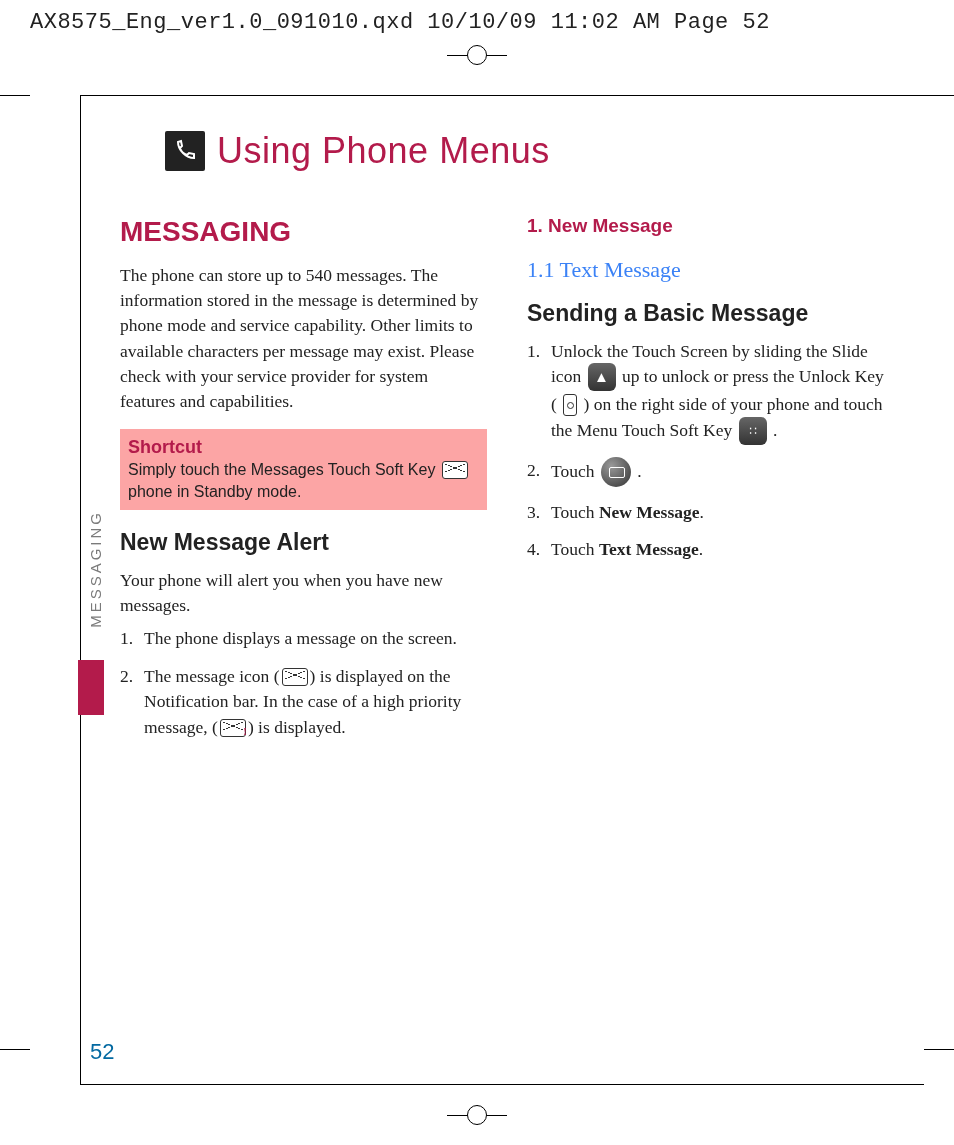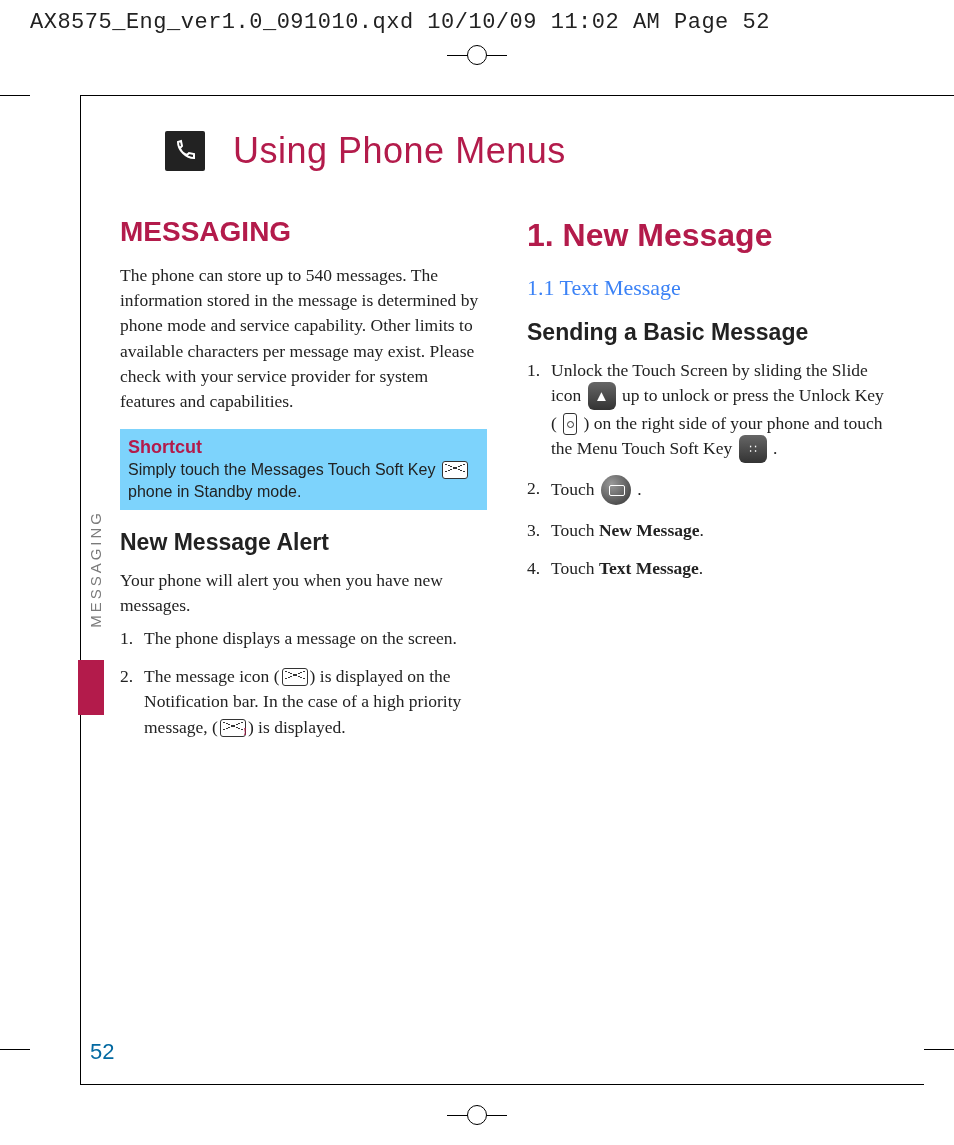--- a/index.html
+++ b/index.html
@@ -45,21 +45,21 @@
     border-bottom: 1px solid #000;
   }
   .page-frame .vb { position:absolute; left:0; top:-1px; bottom:-1px; width:1px; background:#000;}
   .content {
     position: absolute;
     left: 120px;
     right: 60px;
     top: 130px;
     bottom: 90px;
   }
-  .title-row { display:flex; align-items:center; gap:28px; margin: 0 0 40px 45px;}
+  .title-row { display:flex; align-items:center; gap:12px; margin: 0 0 40px 45px;}
   .phone-icon {
     width: 40px; height: 40px; background:#222; display:flex; align-items:center; justify-content:center;
     color:#fff; border-radius:2px;
   }
   .title {
     font-family: 'Trebuchet MS','Segoe UI',sans-serif;
     font-size: 36px;
     color: #b31b4b;
     font-weight: 400;
     letter-spacing: 0.5px;
@@ -68,33 +68,33 @@
     display: flex;
     gap: 40px;
   }
   .col { flex:1; font-size: 17.5px; line-height: 1.45; }
   .h-sec1 {
     font-family: 'Trebuchet MS','Segoe UI',sans-serif;
     color:#b31b4b; font-size:28px; font-weight:700; margin-bottom:10px;
   }
   .h-sec2 {
     font-family: 'Trebuchet MS','Segoe UI',sans-serif;
-    color:#b31b4b; font-size:32px; font-weight:700; margin:0 0 10px 0;
+    color:#b31b4b; font-size:19px; font-weight:700; margin:0 0 10px 0;
   }
   .h-sec3 {
     font-family: Liberation Serif, serif;
     color:#3b82f6; font-size:22px; font-weight:400; margin:14px 0 8px 0;
   }
   .h-sub {
     font-family: 'Trebuchet MS','Segoe UI',sans-serif;
     font-size:23px; font-weight:700; margin:12px 0 8px 0; color:#222;
   }
   p.body { margin-bottom: 8px; }
   .shortcut-box {
-    background:#7dd3fc;
+    background:#fca5a5;
     padding:6px 8px 8px 8px;
     margin:14px 0 16px 0;
     font-size:16px;
     font-family: 'Trebuchet MS','Segoe UI',sans-serif;
     line-height:1.35;
   }
   .shortcut-title { color:#b31b4b; font-weight:700; font-size:18px; }
   ol.steps { list-style:none; counter-reset: step; }
   ol.steps > li {
     counter-increment: step;

